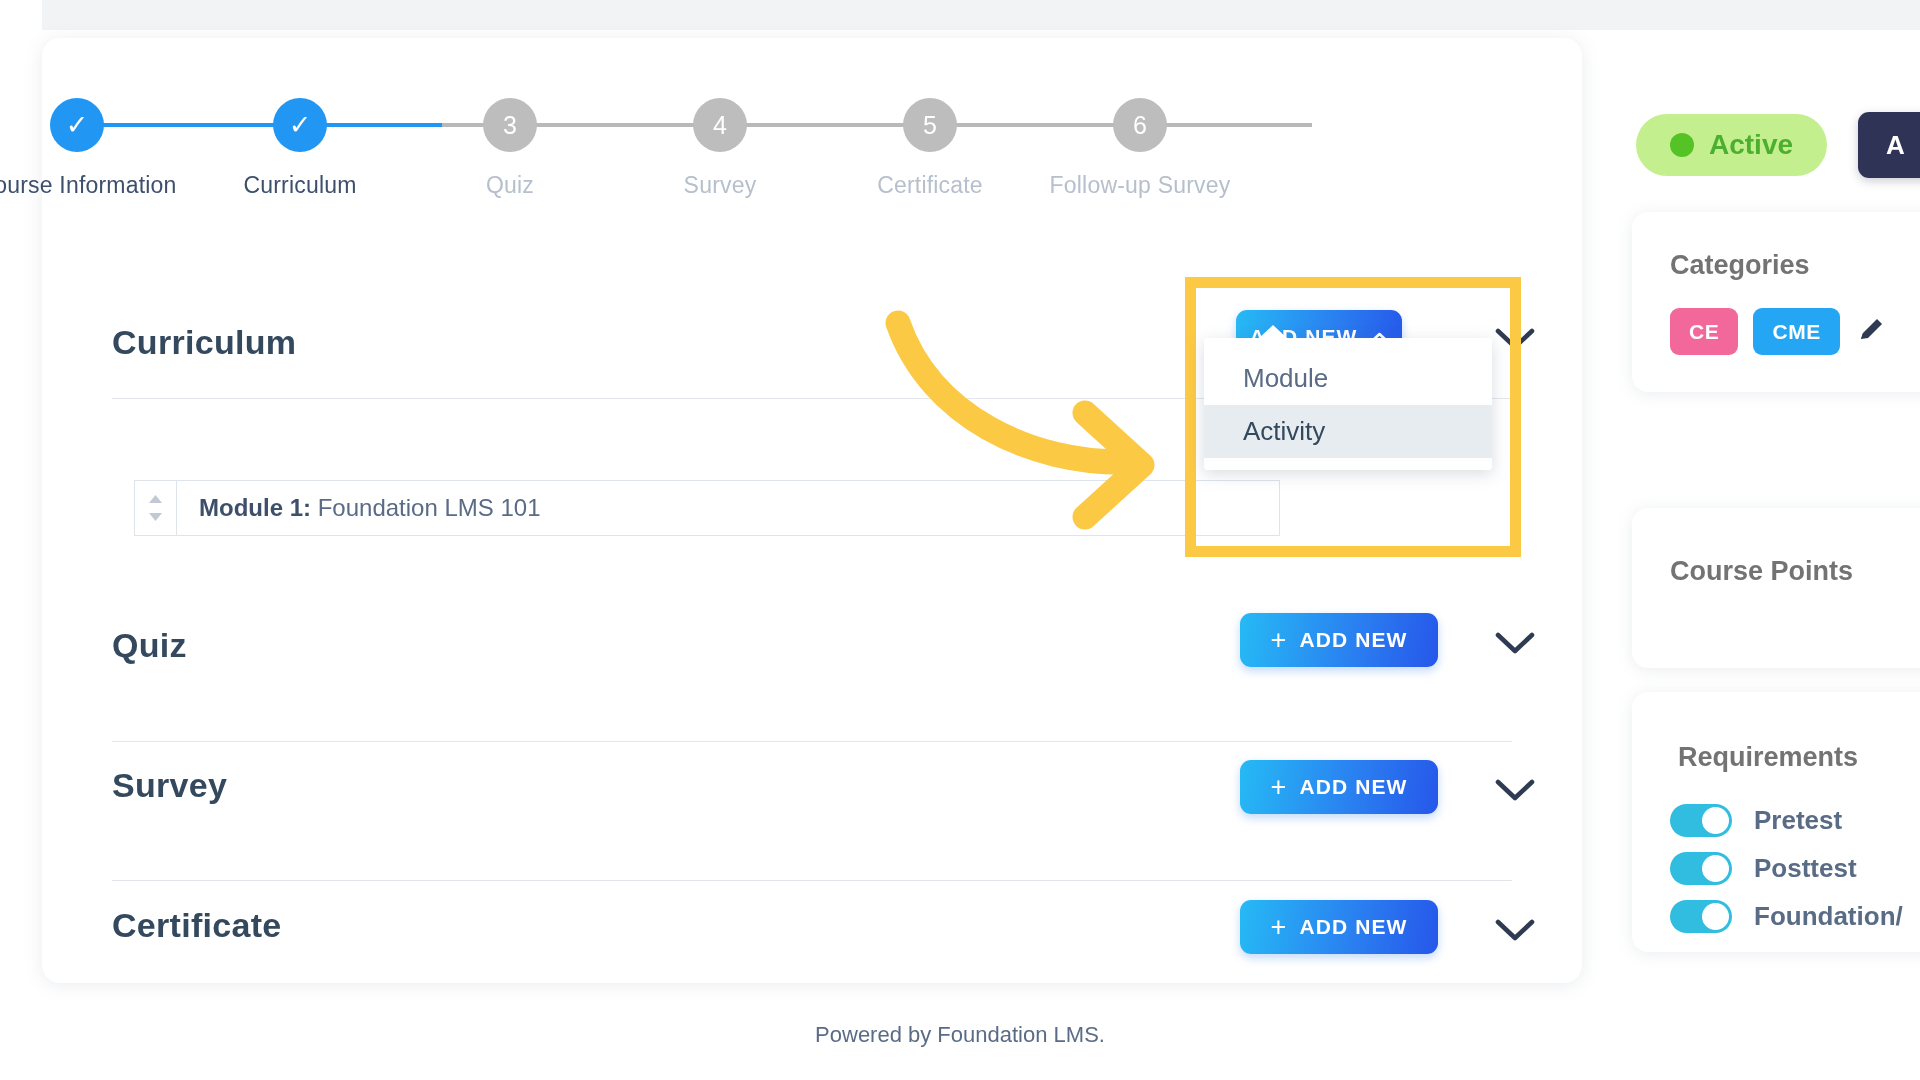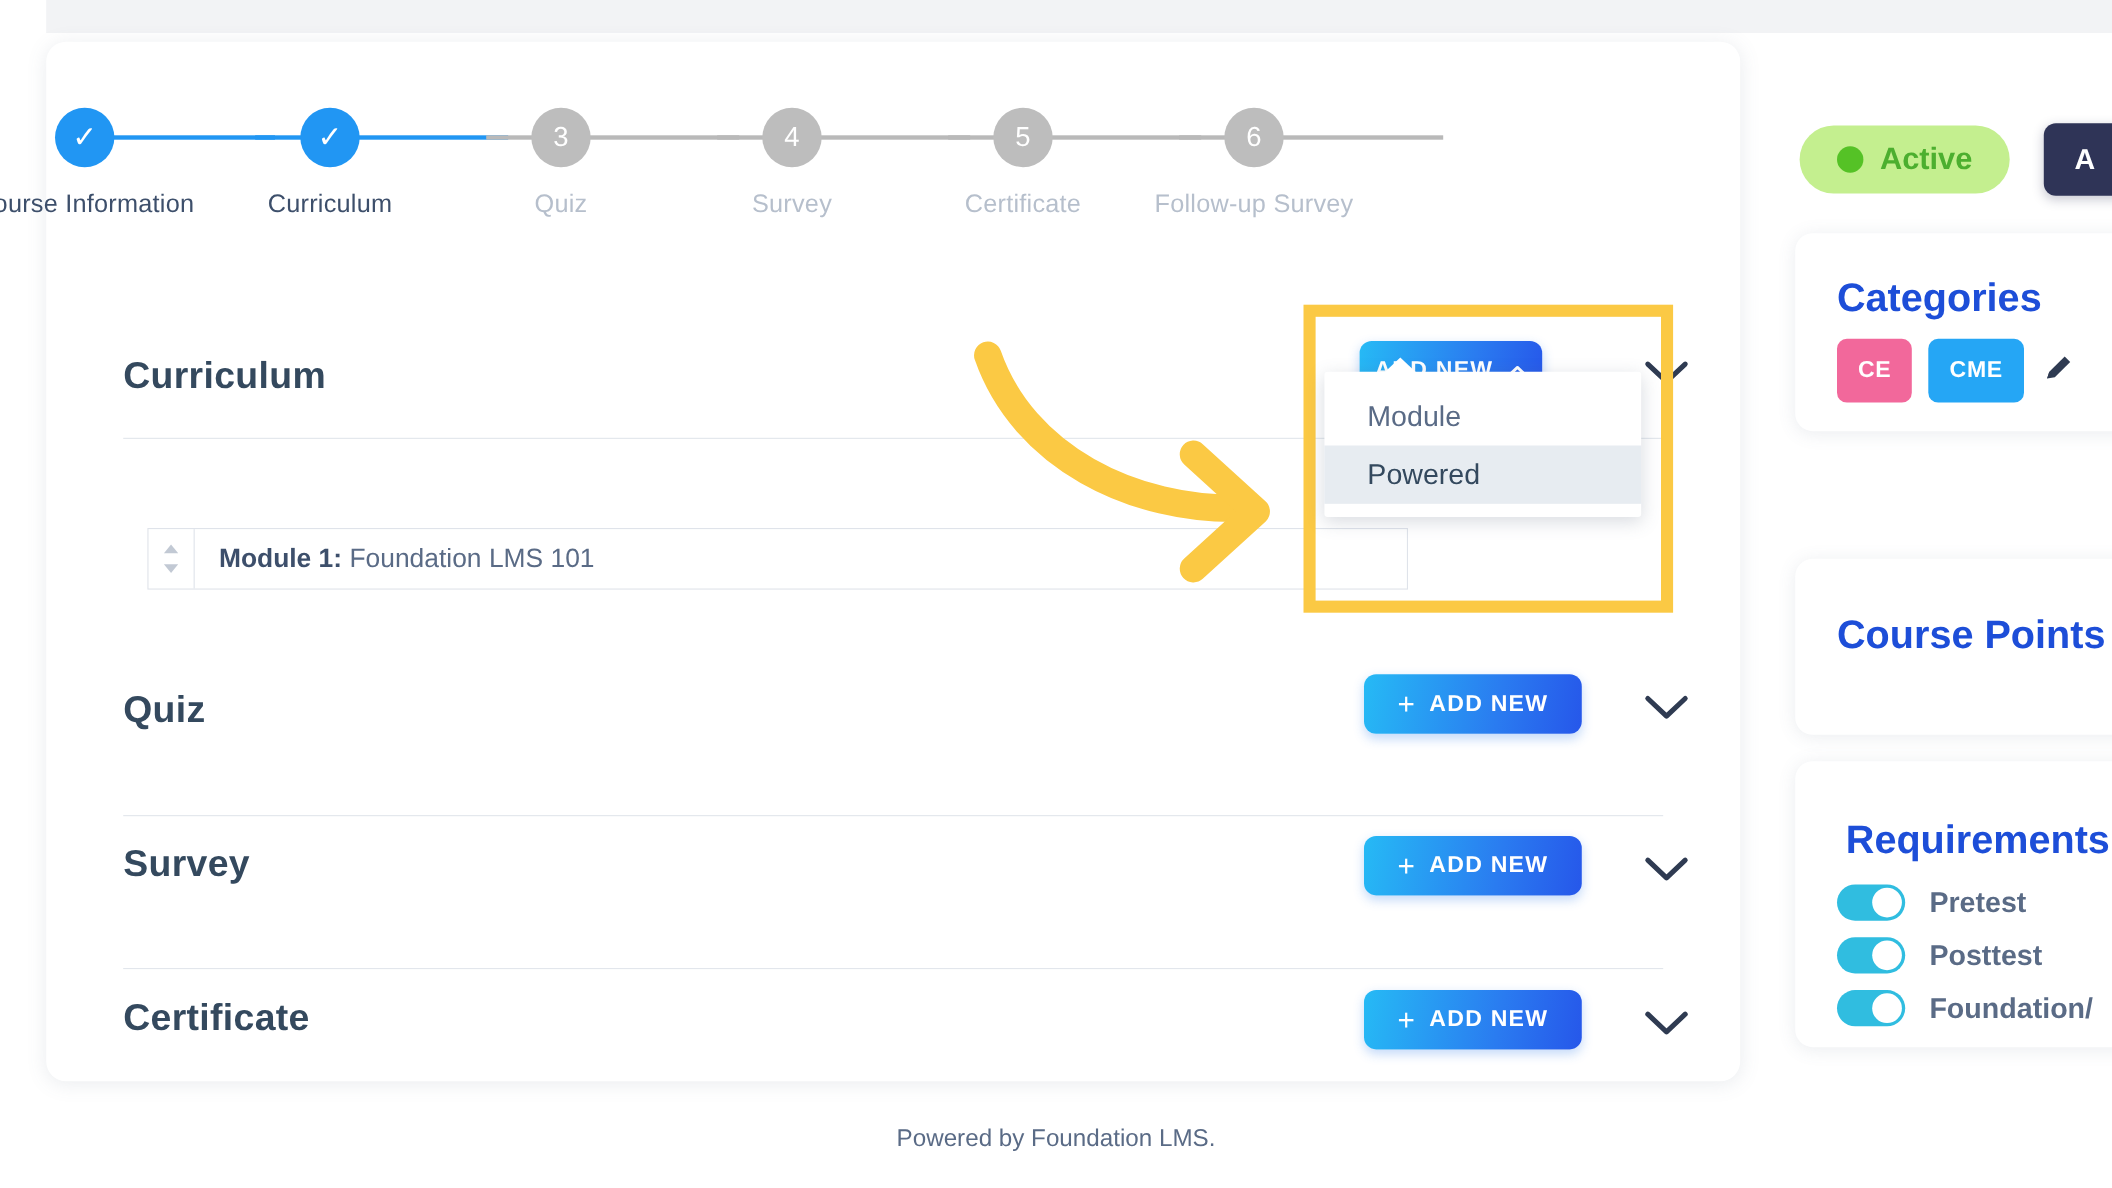--- a/index.html
+++ b/index.html
@@ -278,28 +278,28 @@
 
   .side-card {
     position: absolute;
     left: 1632px;
     width: 330px;
     background: #ffffff;
     border-radius: 16px;
     box-shadow: 0 2px 16px rgba(90,105,130,0.12);
   }
   .side-title {
-    font-size: 36px;
-    font-weight: bold;
-    color: #1d4ed8;
+    font-size: 27px;
+    font-weight: bold;
+    color: #737373;
     white-space: nowrap;
   }
 
   .tag {
-    height: 58px;
+    height: 47px;
     padding: 0 19px;
     border-radius: 9px;
     display: inline-flex;
     align-items: center;
     color: #ffffff;
     font-size: 21px;
     font-weight: bold;
     letter-spacing: .6px;
     cursor: pointer;
   }
@@ -468,21 +468,21 @@
     <div class="chev" style="left:1452px; top:879px;">
       <svg width="42" height="26" viewBox="0 0 42 26">
         <path d="M4 5 L21 21 L38 5" stroke="#2f3b52" stroke-width="4.6" fill="none" stroke-linecap="round" stroke-linejoin="round"></path>
       </svg>
     </div>
   </div>
 
   <div class="dropdown">
     <div class="dropdown-caret"></div>
     <div class="dropdown-item">Module</div>
-    <div class="dropdown-item selected">Powered</div>
+    <div class="dropdown-item selected">Activity</div>
   </div>
 
   <div class="hl-box"></div>
 
   <div class="arrow">
     <svg width="320" height="230" viewBox="0 0 320 230">
       <path d="M18 18 C 50 110, 150 160, 250 157" stroke="#fbc944" stroke-width="25" fill="none" stroke-linecap="round"></path>
       <path d="M205 108 L262 160 L205 212" stroke="#fbc944" stroke-width="25" fill="none" stroke-linecap="round" stroke-linejoin="round"></path>
     </svg>
   </div>

